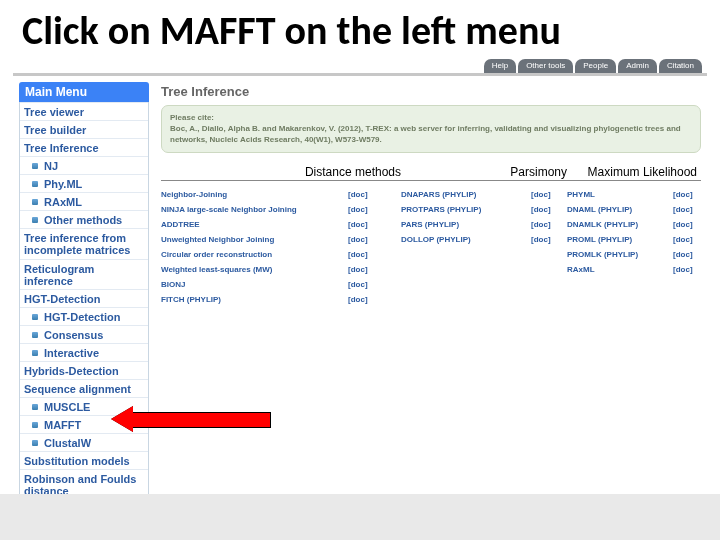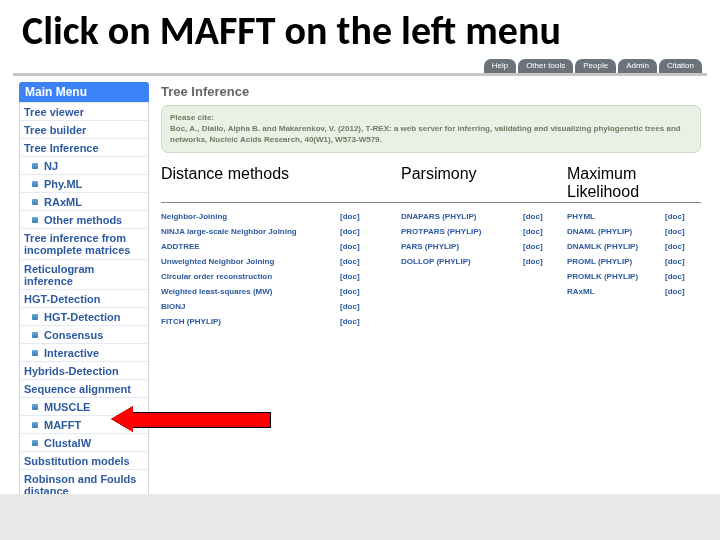--- a/index.html
+++ b/index.html
@@ -14,25 +14,25 @@
   .menuhdr{background:#3b82f6;color:#fff;font-weight:700;font-size:12px;padding:3px 6px;border-radius:3px 3px 0 0}
   .menubox{border:1px solid #c9d6e2;border-top:none;background:#fff}
   .mitem{display:flex;align-items:center;gap:3px;font-size:11px;font-weight:700;color:#2c5aa0;padding:2.5px 4px;border-top:1px solid #e3eaf2;cursor:pointer}
   .mitem.sub{padding-left:12px}
   .mitem.sub::before{content:"";display:inline-block;width:6px;height:6px;background:linear-gradient(#6aa7d9,#3b7fb0);border-radius:1px;margin-right:3px}
   .mitem.multi{line-height:1.15}
   .main{position:absolute;left:148px;right:6px;top:6px;bottom:0}
   .ptitle{font-size:13px;font-weight:700;color:#656565;padding:2px 0 6px 0}
   .citebox{background:#e9f1e4;border:1px solid #cdd9c2;border-radius:7px;padding:7px 8px;font-size:8px;font-weight:700;color:#6f7c62;line-height:1.35}
   .gridhdr{display:flex;margin-top:12px}
-  .colh{font-size:16px;font-weight:400;color:#000;text-align:left}
+  .colh{font-size:12px;font-weight:400;color:#000;text-align:right}
   .hr{height:1px;background:#888;margin:1px 0 6px 0}
   .cols{display:flex;gap:10px}
   .col{font-size:8px}
-  .col .row{display:flex;align-items:center;gap:4px;padding:3px 0}
+  .col .row{display:flex;align-items:center;gap:12px;padding:3px 0}
   .lname{color:#2c5aa0;font-weight:700;white-space:nowrap}
   .doc{color:#2c5aa0;font-weight:700}
   .col1{width:230px}
   .col1 .lname{width:175px}
   .col2{width:156px}
   .col2 .lname{width:118px}
   .col3{width:130px}
   .col3 .lname{width:94px}
   .arrow{position:absolute;left:98px;top:334px;width:160px;height:18px;pointer-events:none}
   .arrow .shaft{position:absolute;left:20px;top:2px;right:0;height:14px;background:#ff0000;border:1px solid #000}

